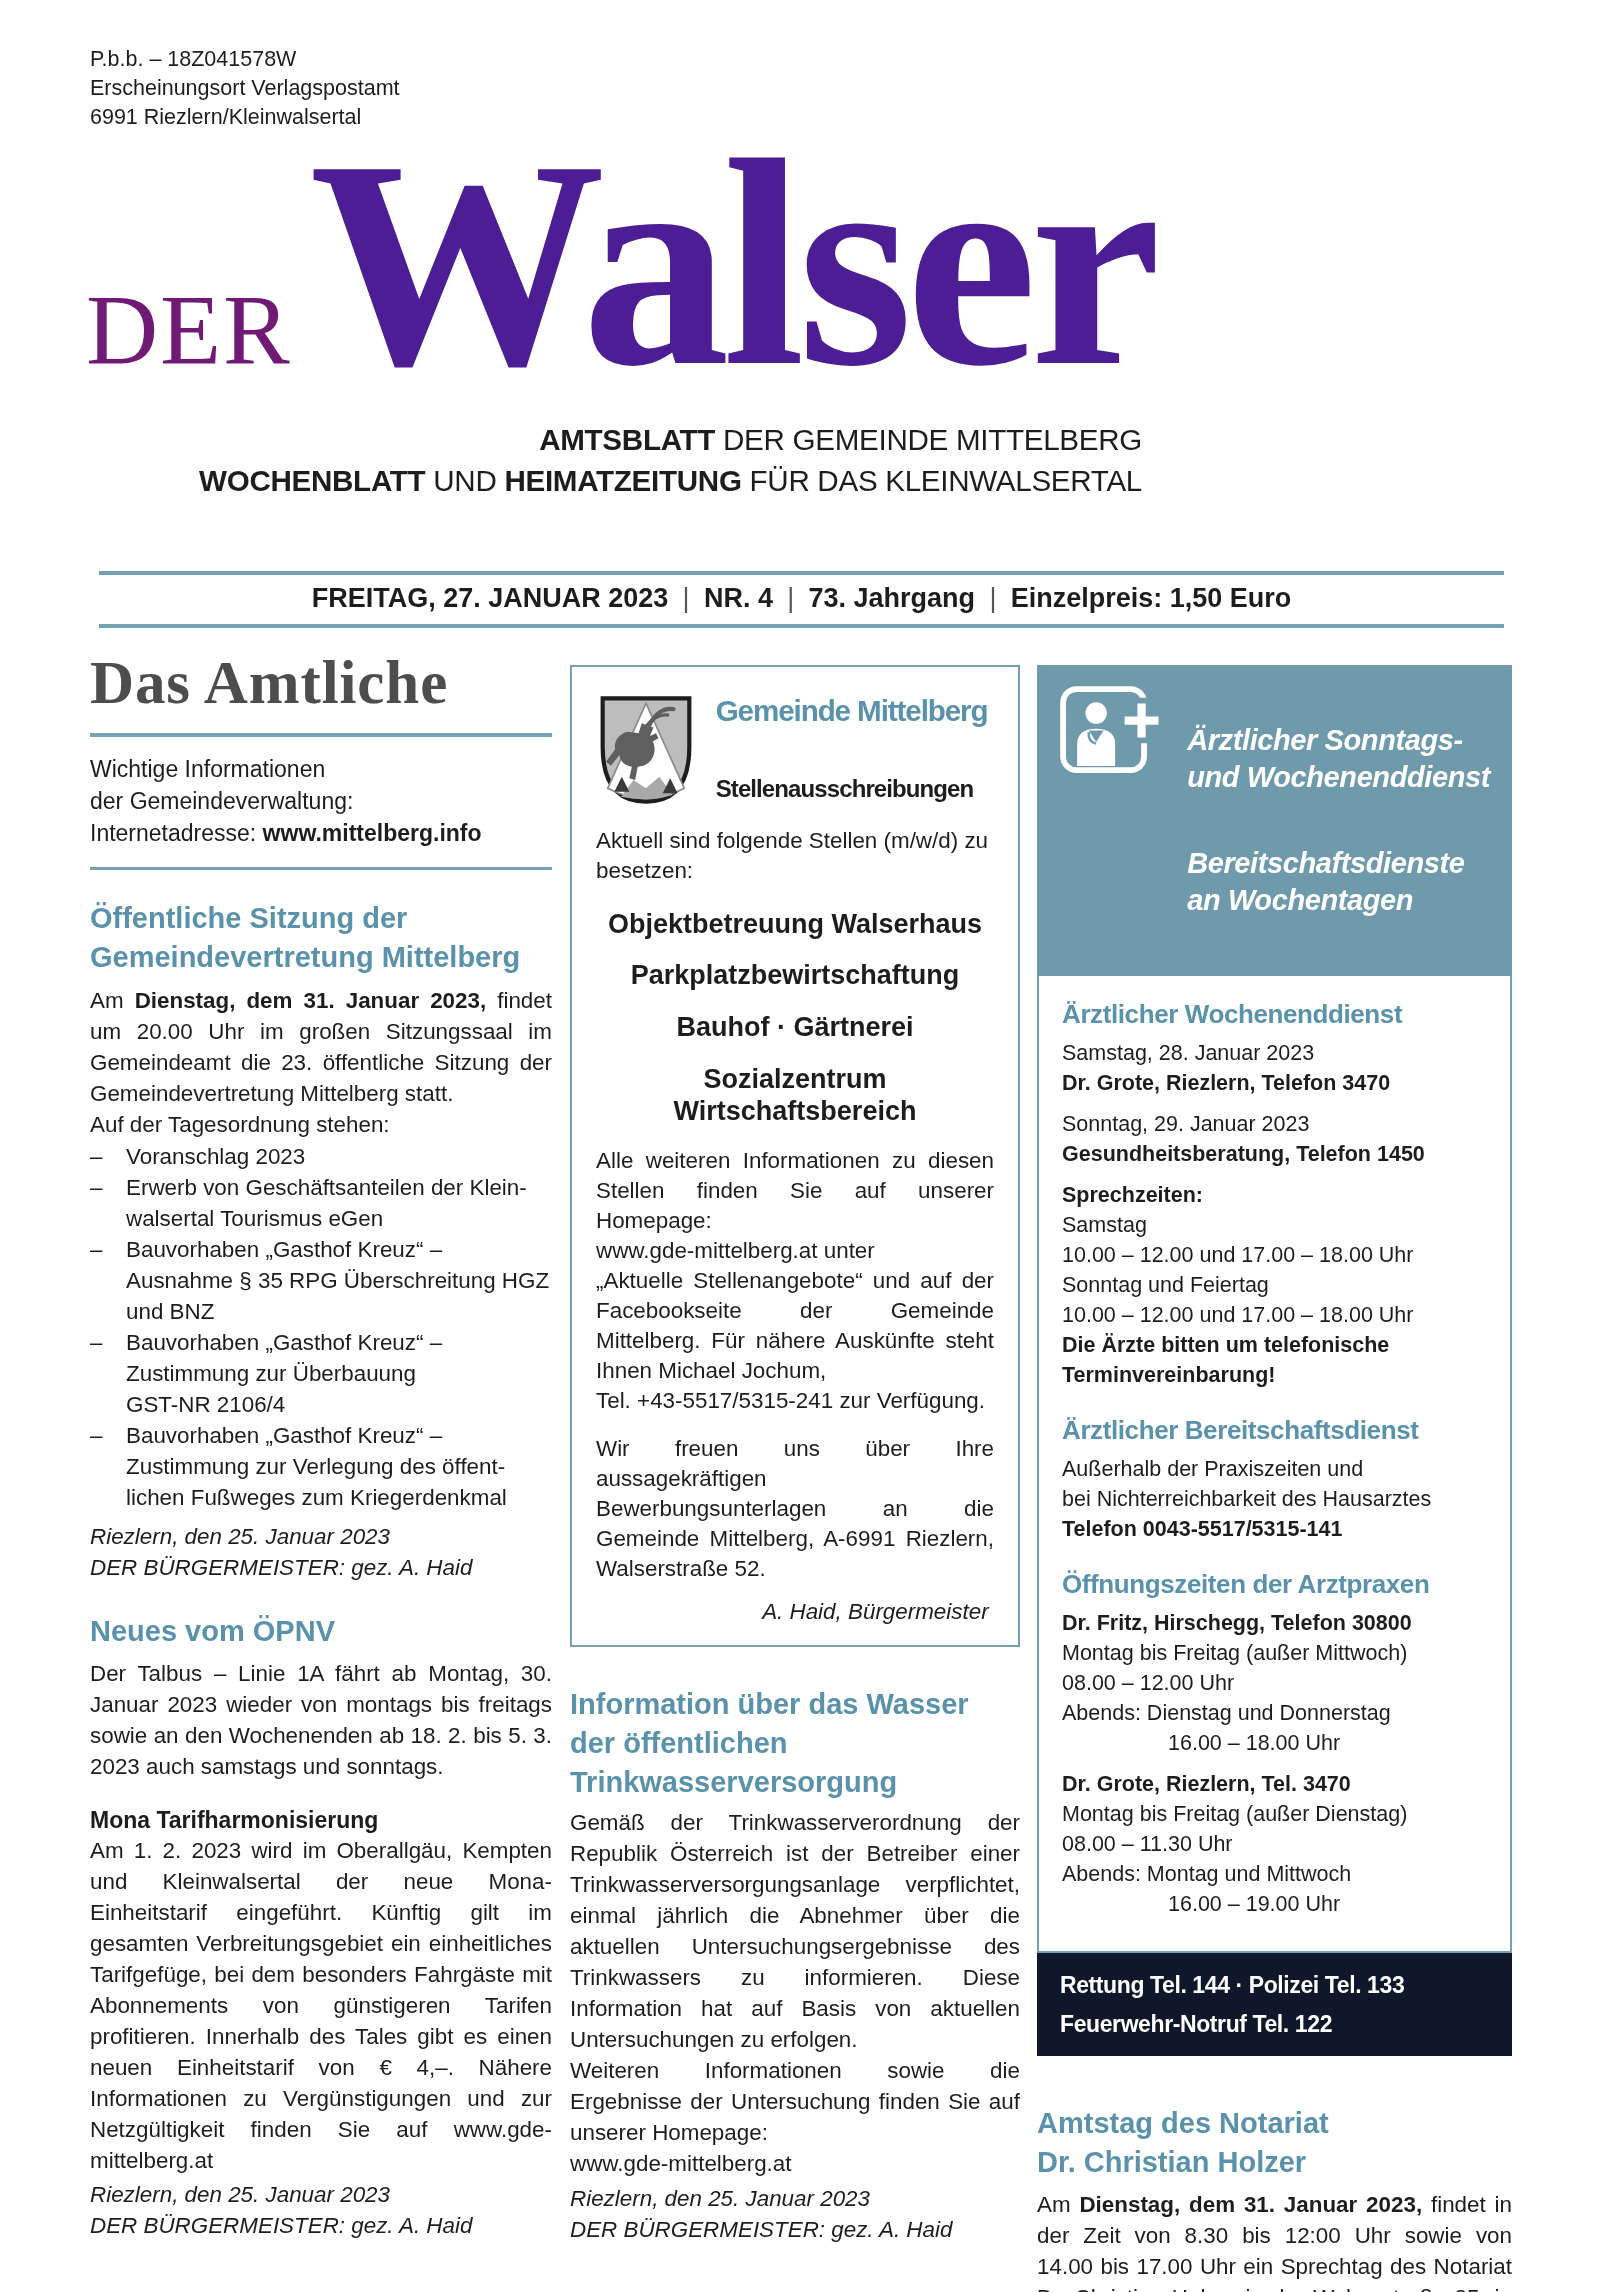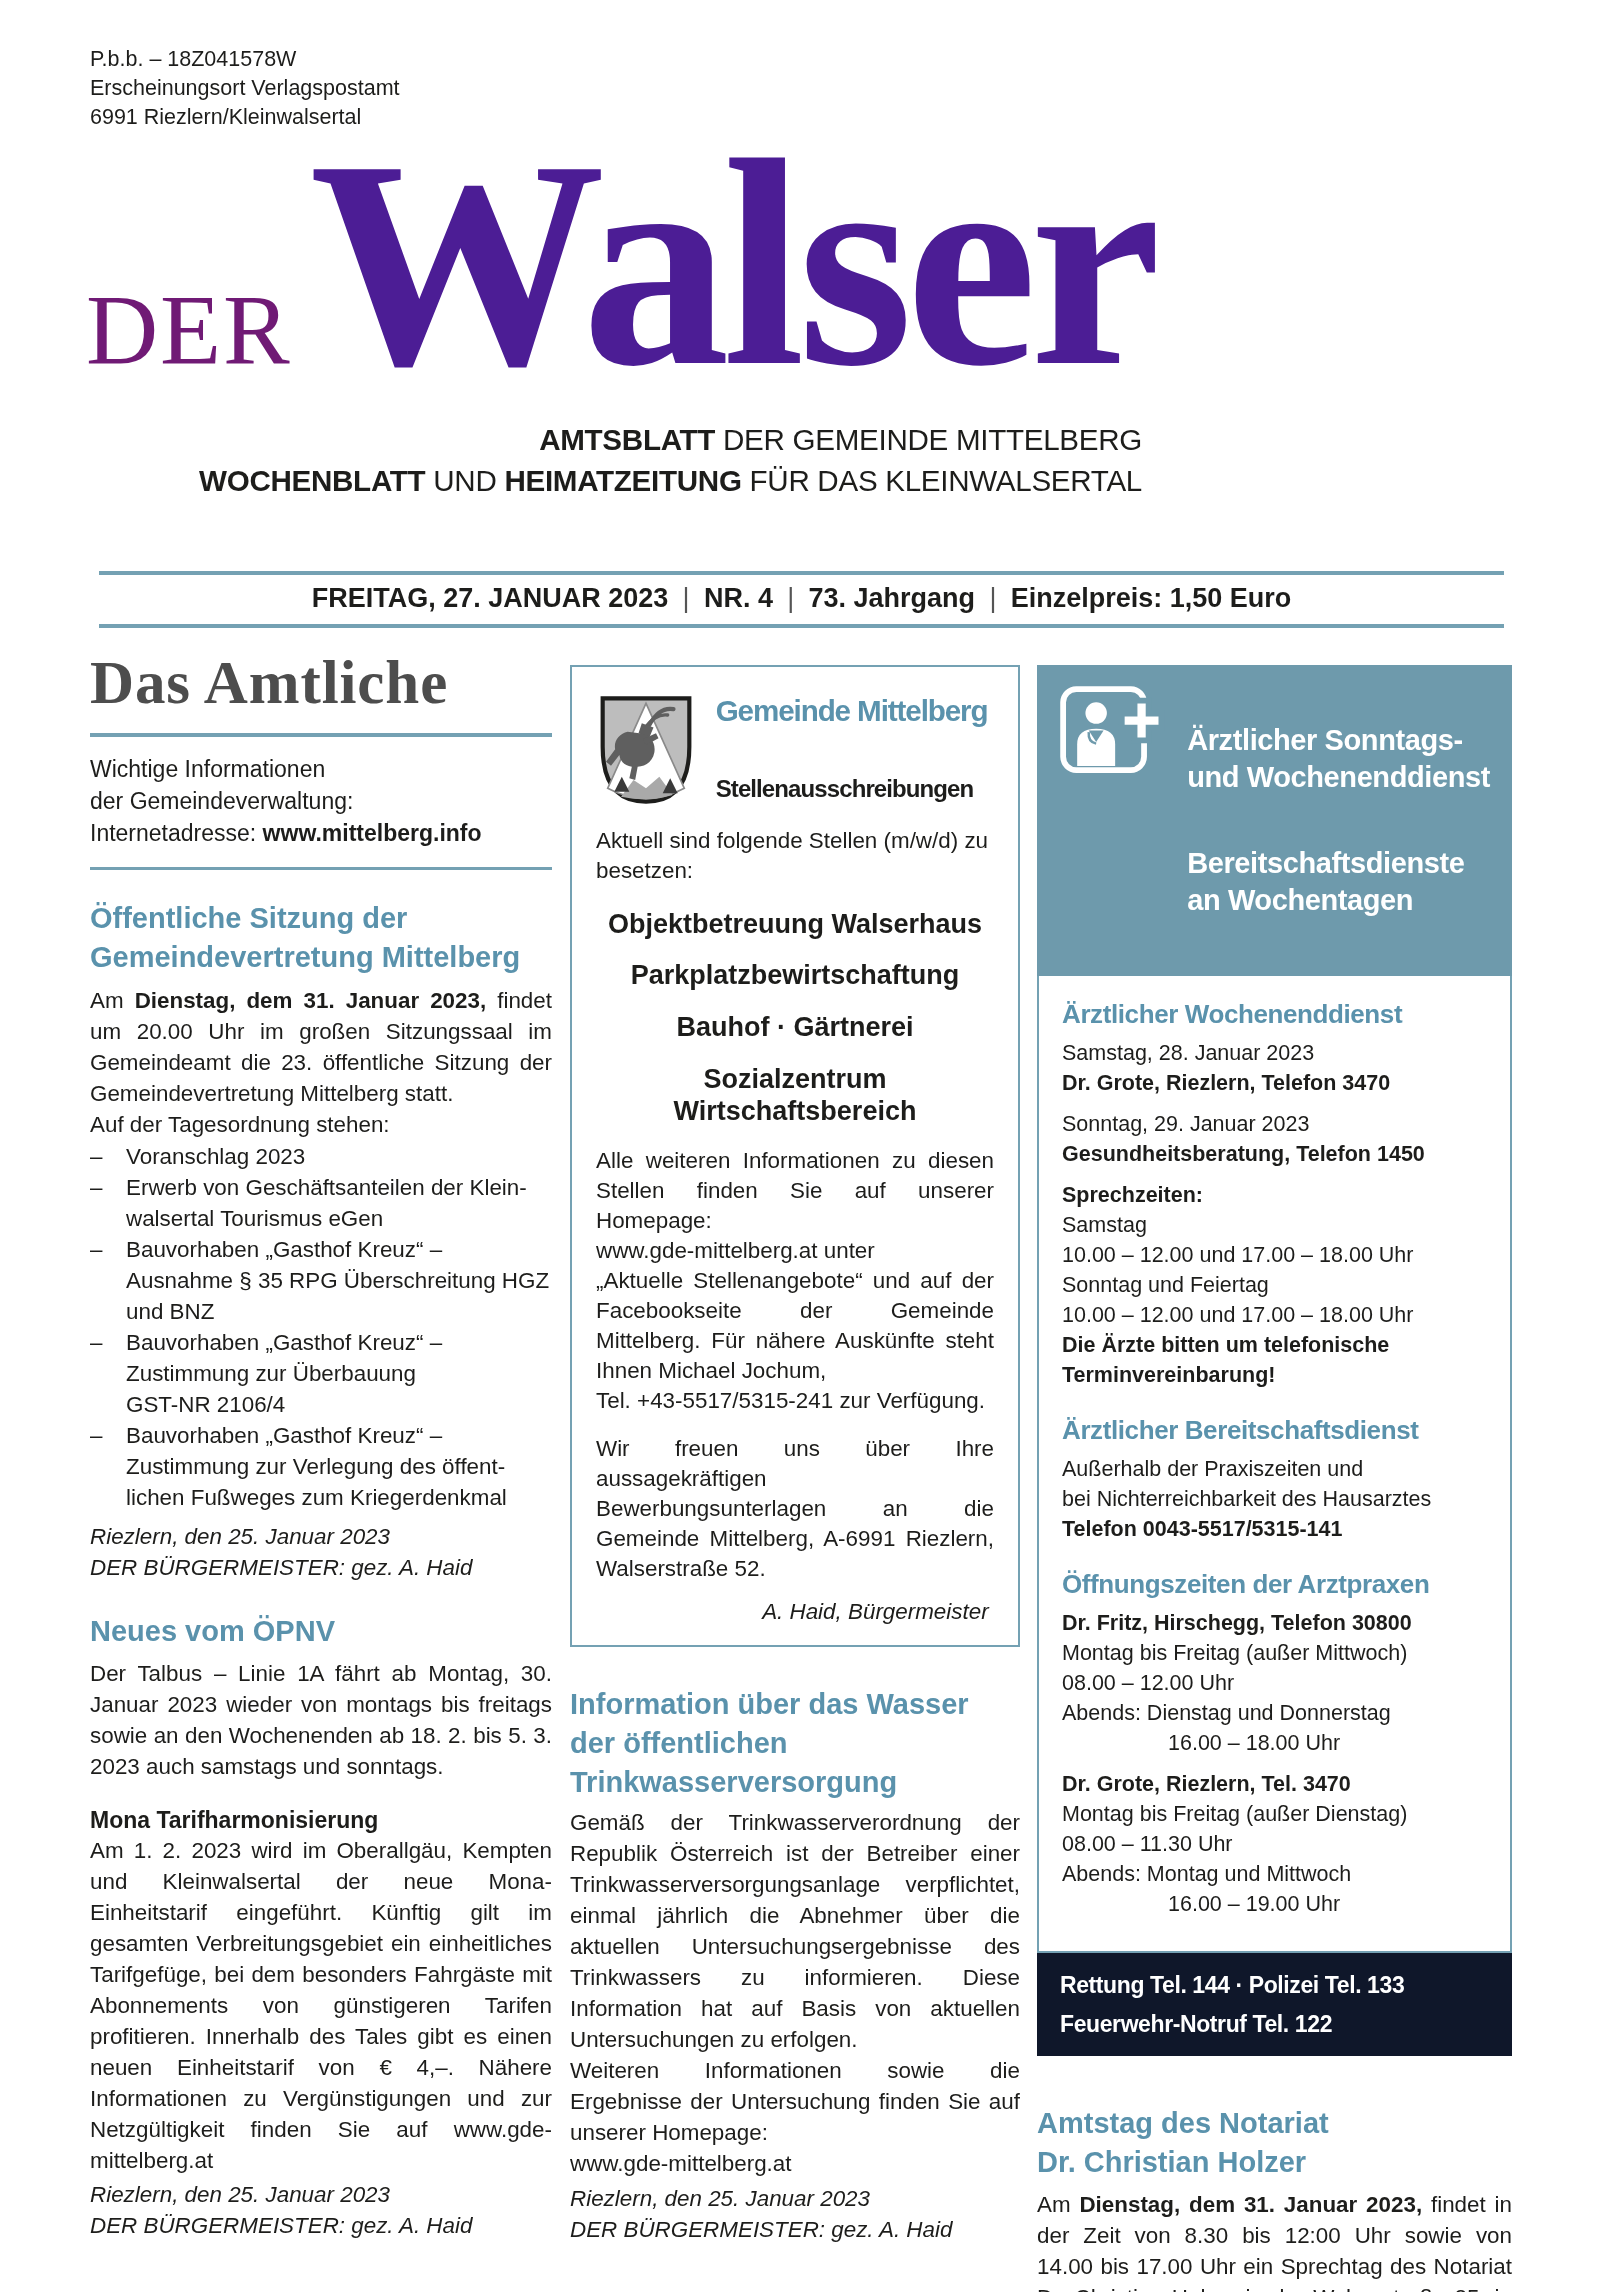--- a/index.html
+++ b/index.html
@@ -53,21 +53,21 @@
   .box-sub { font-weight:bold; font-size:24px; letter-spacing:-0.9px; white-space:nowrap; }
   .box-intro { margin-top:16px; font-size:22.4px; line-height:30px; }
   .jobs { margin-top:21.5px; }
   .job { text-align:center; font-weight:bold; font-size:27px; line-height:32px; white-space:pre-line; margin-bottom:19.7px; }
   .box .para { font-size:22.4px; line-height:30px; }
   .mt { margin-top:18px; }
   .urline { font-size:22.4px; line-height:30px; }
   .box-sign { margin-top:12.5px; text-align:right; font-style:italic; font-size:22.4px; line-height:30px; padding-right:5.4px; }
   .wasser-h { margin-top:38px; margin-bottom:5.4px; }
   
-  .banner { background:#6e9aac; color:#fff; padding:19.7px 21.5px; display:flex; align-items:flex-start; }
+  .banner { background:#6e9aac; color:#fff; padding:19.7px 21.5px; display:flex; align-items:flex-start;font-style:italic; }
   .banner-icon { width:109px; height:109px; flex:0 0 109px; }
   .banner-text { margin-left:19.7px; font-weight:bold; font-size:29px; line-height:37px; white-space:pre-line; letter-spacing:-0.4px; }
   .banner-text .t2 { margin-top:12.5px; }
   .medbox { border:2.7px solid #74a1b3; border-top:none; padding:16px 23px 21.5px; }
   .h-med { color:#5a92ac; font-weight:bold; font-size:26px; line-height:34px; letter-spacing:-0.4px; margin:23px 0 7.2px; }
   .h-med.first { margin-top:5.4px; }
   .line { font-size:21.5px; line-height:30px; }
   .grp { margin-bottom:10.7px; }
   .note { white-space:pre-line; }
   .indent { padding-left:106px; }

